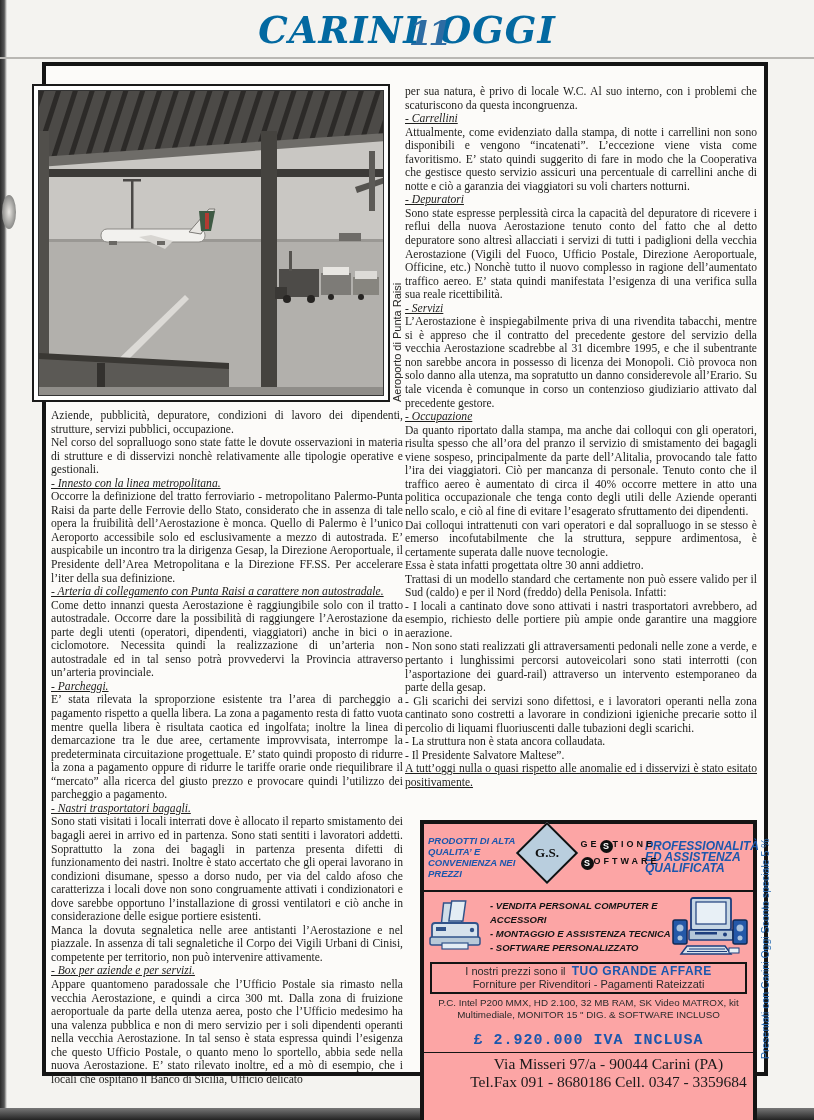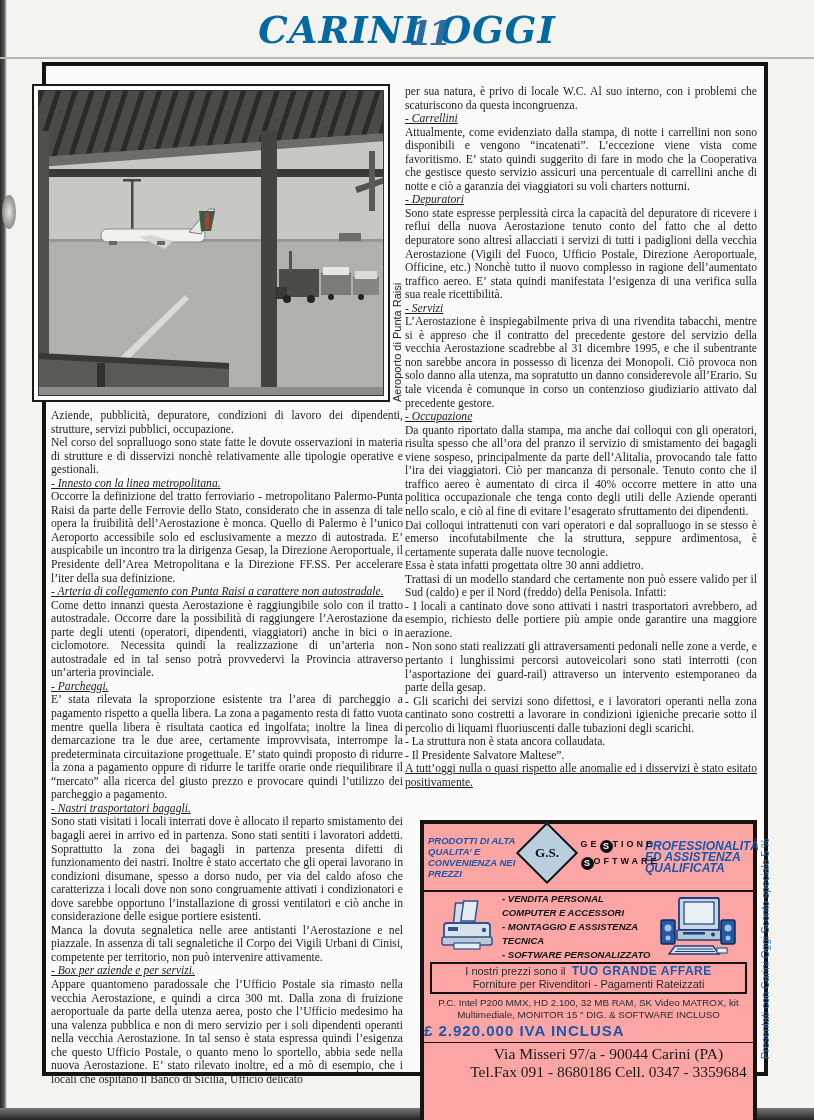--- a/index.html
+++ b/index.html
@@ -49,27 +49,27 @@
   .ad-claim.right{text-align:left;width:104px;font-size:12px;}
   .gs-logo{position:relative;width:120px;height:62px;flex:0 0 auto;}
   .gs-diamond{position:absolute;left:2px;top:5px;width:40px;height:40px;background:#b9cede;
     border:2px solid #101010;transform:rotate(45deg);}
   .gs-diamond span{position:absolute;inset:0;display:flex;align-items:center;justify-content:center;
     transform:rotate(-45deg);font-weight:bold;font-size:13px;color:#101010;font-family:"Liberation Serif",serif;}
   .gs-words{position:absolute;left:58px;top:10px;font-weight:bold;font-size:9px;letter-spacing:3px;color:#101010;line-height:16px;white-space:nowrap;}
   .s-badge{display:inline-block;width:13px;height:13px;border-radius:50%;background:#101010;color:#fff;
     text-align:center;line-height:13px;letter-spacing:0;font-size:9px;vertical-align:-2px;}
   .ad-rule{height:2px;background:#141414;margin:0;}
-  .ad-row2{display:flex;align-items:center;height:70px;padding:2px 16px;box-sizing:border-box;}
+  .ad-row2{display:flex;align-items:center;height:70px;padding:2px 4px;box-sizing:border-box;}
   .ad-services{flex:1;font-style:italic;font-weight:bold;font-size:9.5px;line-height:14px;color:#141414;padding-left:4px;}
   .price-claim-box{border:2px solid #141414;margin:0 6px;padding:1px 0;text-align:center;
     font-size:11px;line-height:13px;color:#2b2b2b;}
   .tga{color:#1b57ad;font-weight:bold;font-size:12px;letter-spacing:.5px;}
   .ad-specs{text-align:center;font-size:9.8px;line-height:11.5px;color:#2b2b2b;margin-top:3px;}
-  .ad-price{text-align:left;font-size:15px;font-weight:bold;color:#1b57ad;letter-spacing:1px;margin-top:2px;}
+  .ad-price{text-align:center;font-size:15px;font-weight:bold;color:#1b57ad;letter-spacing:1px;margin-top:12px;font-family:Liberation Mono, monospace;}
   .ad-addr-rule{height:1px;background:#141414;margin:3px 0 2px;}
   .ad-address{text-align:center;font-family:"Liberation Serif",serif;font-size:15.5px;line-height:18px;color:#1a1a1a;padding-left:40px;}
   .ad-vertical{position:absolute;left:758px;top:820px;height:258px;width:14px;z-index:5;
     writing-mode:vertical-rl;transform:rotate(180deg);
     display:flex;align-items:center;justify-content:center;
     font-family:"Liberation Sans", sans-serif;font-size:10.5px;color:#2a6db5;white-space:nowrap;}
   .icon-svg{flex:0 0 auto;}
 </style>
 </head>
 <body>

